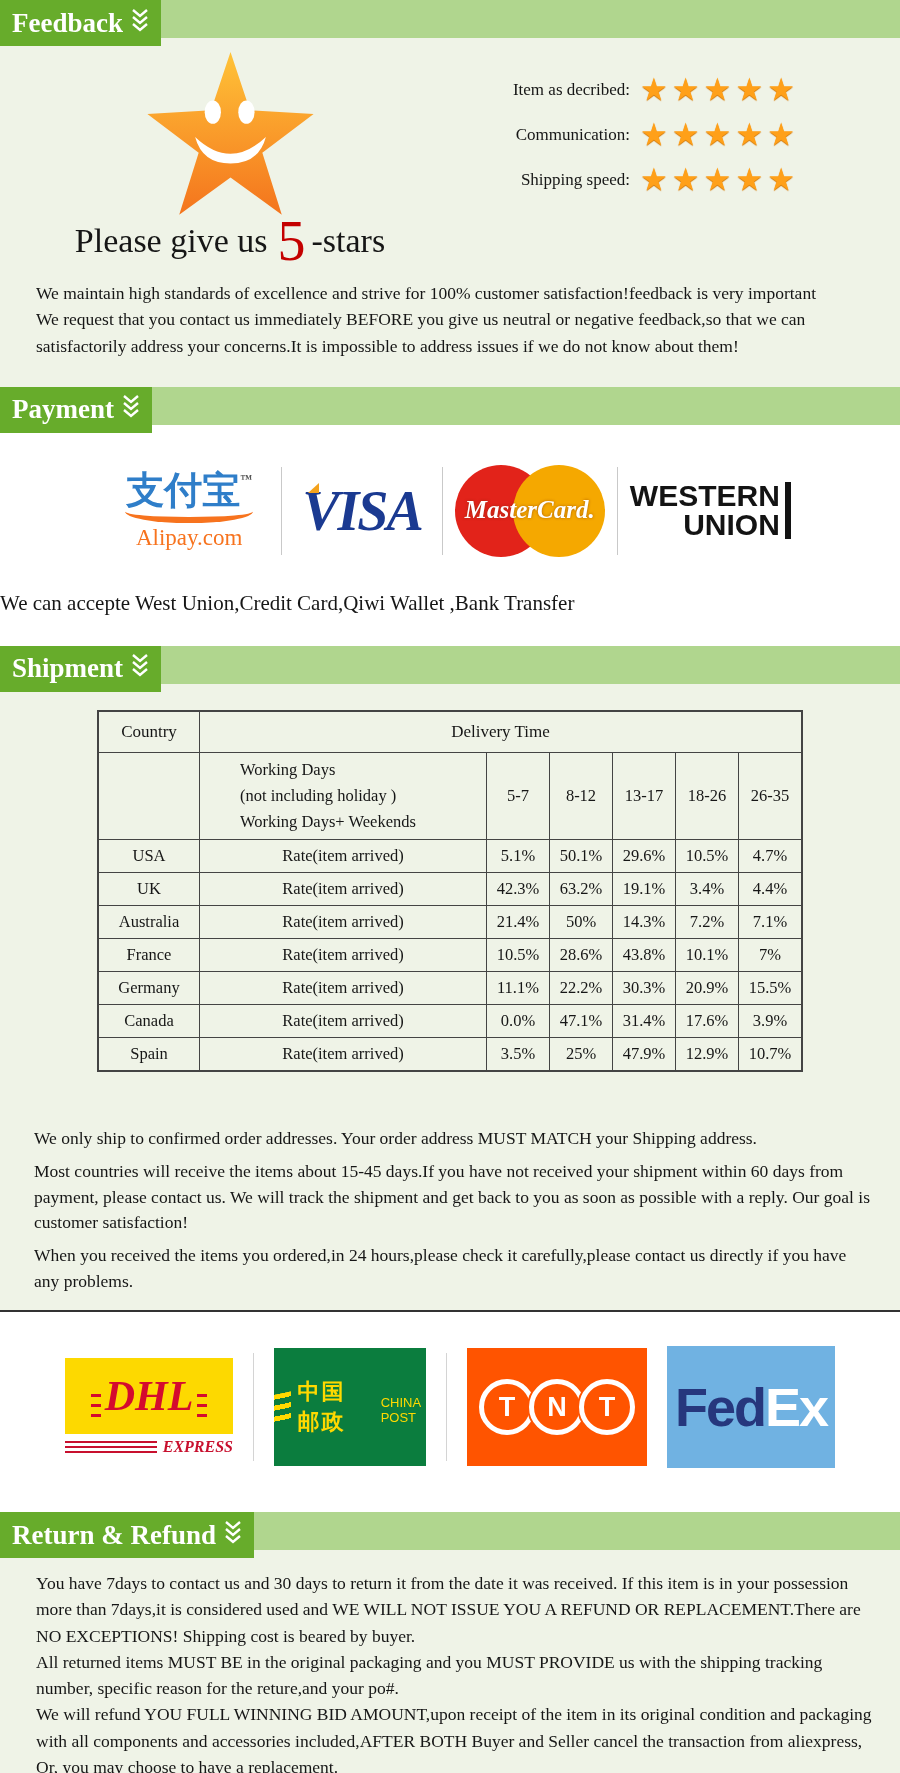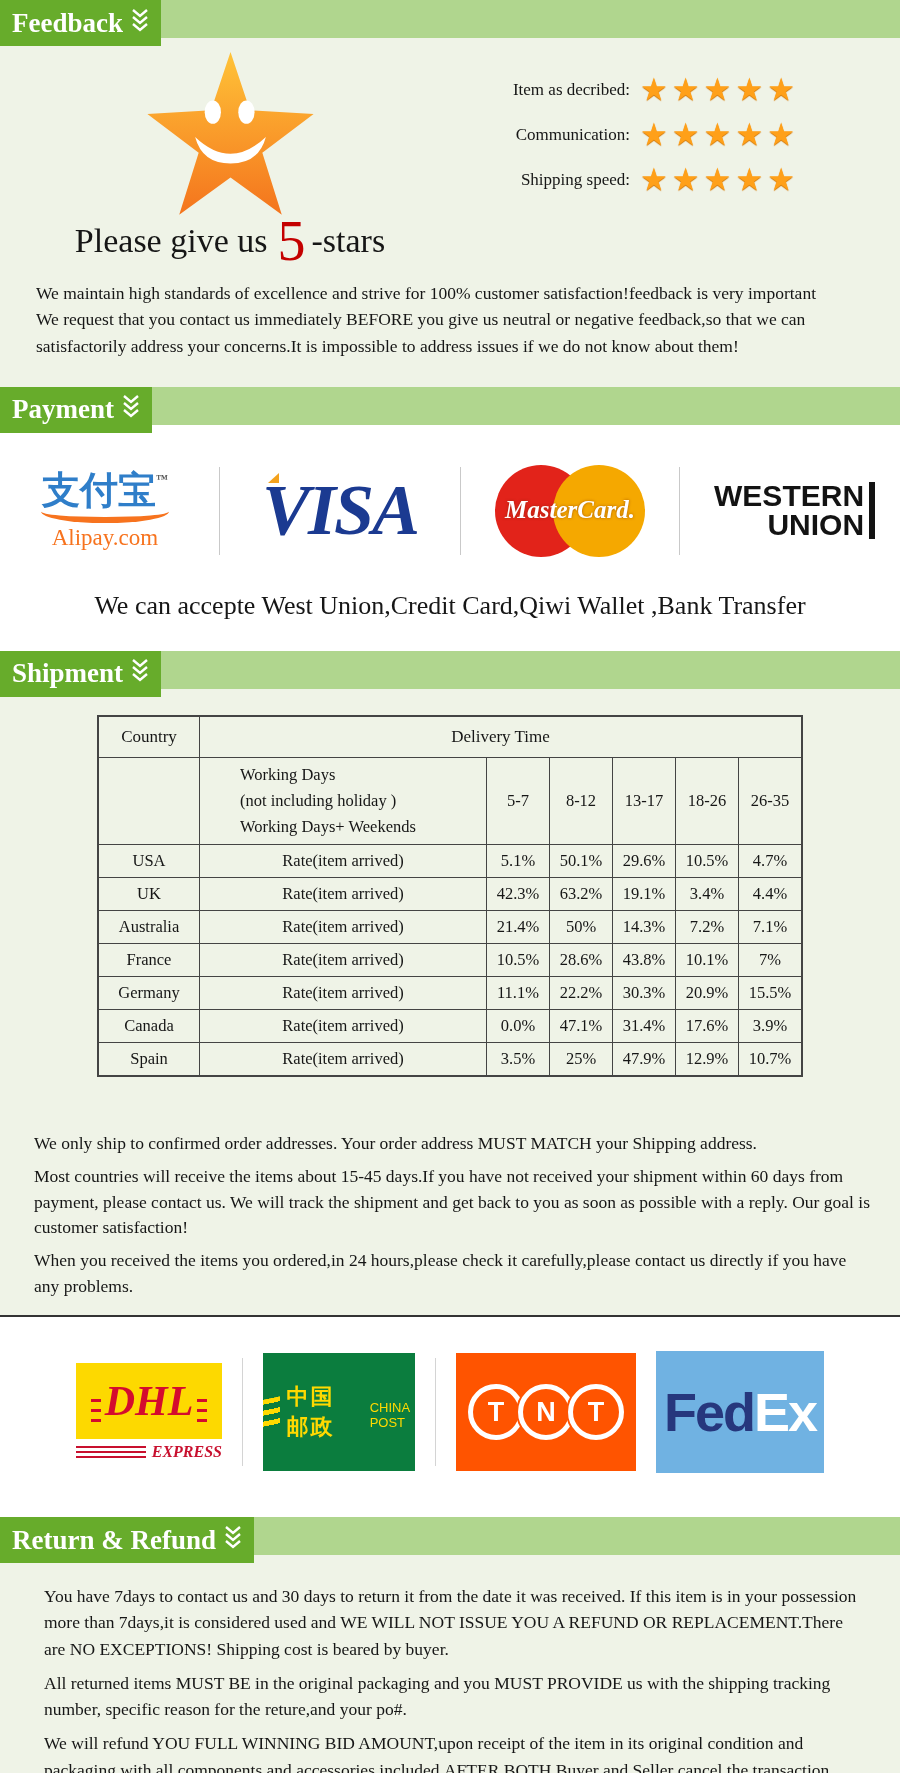--- a/index.html
+++ b/index.html
@@ -23,62 +23,62 @@
   .fb-caption{font-size:34px;margin-top:-2px;white-space:nowrap;}
   .fb-caption .five{color:#c40000;font-size:56px;line-height:0;vertical-align:-8px;margin:0 6px 0 10px;}
   .fb-right{padding-top:22px;display:flex;flex-direction:column;gap:14px;}
   .rating{display:flex;align-items:center;}
   .rating .rlabel{width:170px;text-align:right;font-size:17px;margin-right:10px;}
   .stars{font-family:"DejaVu Sans",sans-serif;font-size:31px;color:#ffa019;
          letter-spacing:4px;line-height:1;text-shadow:0 1px 1px #d27500;white-space:nowrap;}
   .fb-par{padding:20px 28px 26px 36px;font-size:17.5px;line-height:1.5;}
   
   .pay-content{background:#fff;}
-  .pay-logos{display:flex;align-items:center;justify-content:center;gap:34px;padding:40px 0 18px;}
+  .pay-logos{display:flex;align-items:center;justify-content:center;gap:12px;padding:40px 0 18px;}
   .vdiv{width:1px;height:88px;background:#c9c9c9;}
   .alipay{text-align:center;width:160px;}
   .alipay-cn{font-size:38px;font-weight:bold;color:#2f7ec9;line-height:1;}
   .alipay-cn .tm{font-size:12px;vertical-align:20px;color:#555;}
   .alipay-swoosh{width:128px;height:12px;margin:-4px auto 2px;
     border-bottom:6px solid #f7731e;border-radius:0 0 90px 90px / 0 0 16px 16px;}
   .alipay-url{color:#f7731e;font-size:23px;}
-  .visa{position:relative;font-style:italic;font-weight:bold;font-size:72px;color:#1b3a91;
+  .visa{position:relative;font-style:italic;font-weight:bold;font-size:56px;color:#1b3a91;
         font-family:"Liberation Serif",serif;letter-spacing:-2px;padding:0 8px;text-align:right;}
   .visa-flag{position:absolute;left:14px;top:4px;width:0;height:0;
         border-left:11px solid transparent;border-bottom:10px solid #f4a21c;}
   .mc{position:relative;width:150px;height:92px;}
   .mc-red,.mc-yellow{position:absolute;top:0;width:92px;height:92px;border-radius:50%;}
   .mc-red{left:0;background:#e2231a;}
   .mc-yellow{right:0;background:#f5a800;}
   .mc-text{position:absolute;left:0;right:0;top:31px;text-align:center;color:#fff;
         font-style:italic;font-weight:bold;font-size:25px;z-index:3;
         text-shadow:0 0 3px rgba(120,40,0,.6);}
   .wu{font-family:"Liberation Sans",sans-serif;font-weight:bold;color:#131313;
       font-size:30px;line-height:.95;text-align:right;letter-spacing:0;
       border-right:6px solid #131313;padding-right:5px;}
-  .pay-note{text-align:center;font-size:26px;padding:16px 0 30px;background:#fff;}
+  .pay-note{font-size:21px;padding:16px 0 30px;background:#fff;}
   
   .ship-content{background:#eff3e7;padding-top:26px;}
   table.delivery{border-collapse:collapse;margin:0 auto;background:transparent;border:2px solid #444;}
   table.delivery td{border:1px solid #444;text-align:center;font-size:16.5px;padding:2px 2px;}
   td.c-country{width:96px;}
   td.c-desc{width:244px;}
   td.c-rate{width:58px;}
   tr.hd td{height:36px;font-size:17px;margin-top:12px;}
   tr.wd td{height:82px;}
   td.wd-desc{text-align:left !important;padding-left:40px !important;font-size:16.5px;line-height:1.55;}
   tr.data td{height:28px;}
   
   .ship-pars{padding:22px 28px 0 34px;font-size:17.5px;line-height:1.45;margin-top:32px;}
   .ship-pars p{margin:0 0 8px;}
   .ship-divider{border-top:2px solid #333;margin-top:16px;}
   
   .carriers{background:#fff;display:flex;align-items:center;justify-content:center;gap:20px;padding:34px 0 44px;}
   .cdiv{width:1px;height:108px;background:#d4d4d4;}
-  .dhl{width:146px;}
+  .dhl{width:168px;}
   .dhl-box{background:#fdd900;height:76px;display:flex;align-items:center;justify-content:center;}
   .dhl-text{color:#d40b2e;font-style:italic;font-weight:bold;font-size:42px;
     font-family:"Liberation Serif",serif;letter-spacing:0;
     border-left:12px solid transparent;border-right:12px solid transparent;
     background:
       repeating-linear-gradient(#d40b2e 0 3px, transparent 3px 10px) left 0 top 22px / 10px 24px no-repeat,
       repeating-linear-gradient(#d40b2e 0 3px, transparent 3px 10px) right 0 top 22px / 10px 24px no-repeat;
     padding:0 14px;}
   .dhl-bottom{display:flex;align-items:center;margin-top:4px;}
   .dhl-lines{flex:1;height:12px;background:repeating-linear-gradient(#c8102e 0 2px, transparent 2px 5px);}
@@ -94,21 +94,21 @@
   .tnt-circle{width:46px;height:46px;border:5px solid #fff;border-radius:50%;margin:0 -3px;
       display:flex;align-items:center;justify-content:center;color:#fff;font-weight:bold;
       font-size:27px;font-family:"Liberation Sans",sans-serif;background:#ff5400;
       box-shadow:0 0 0 2px #ff5400;}
   .fedex{background:#70b2e2;width:168px;height:122px;display:flex;align-items:center;justify-content:center;
       font-family:"Liberation Sans",sans-serif;font-weight:bold;font-size:54px;letter-spacing:-2px;}
   .fedex .fed{color:#26377d;}
   .fedex .ex{color:#fff;}
   
   .ret-content{background:#eff3e7;padding:20px 26px 20px 36px;font-size:17.5px;line-height:1.5;}
-  .ret-content p{margin:8px;}
+  .ret-content p{margin:0;}
 </style>
 </head>
 <body>
 
 <div class="bar">
   <div class="label">
     <span>Feedback</span>
     <span class="chev">
       <svg width="18" height="26" viewBox="0 0 18 26">
           <path d="M2 2 L9 8 L16 2" stroke="#fff" stroke-width="2.4" fill="none"></path>

